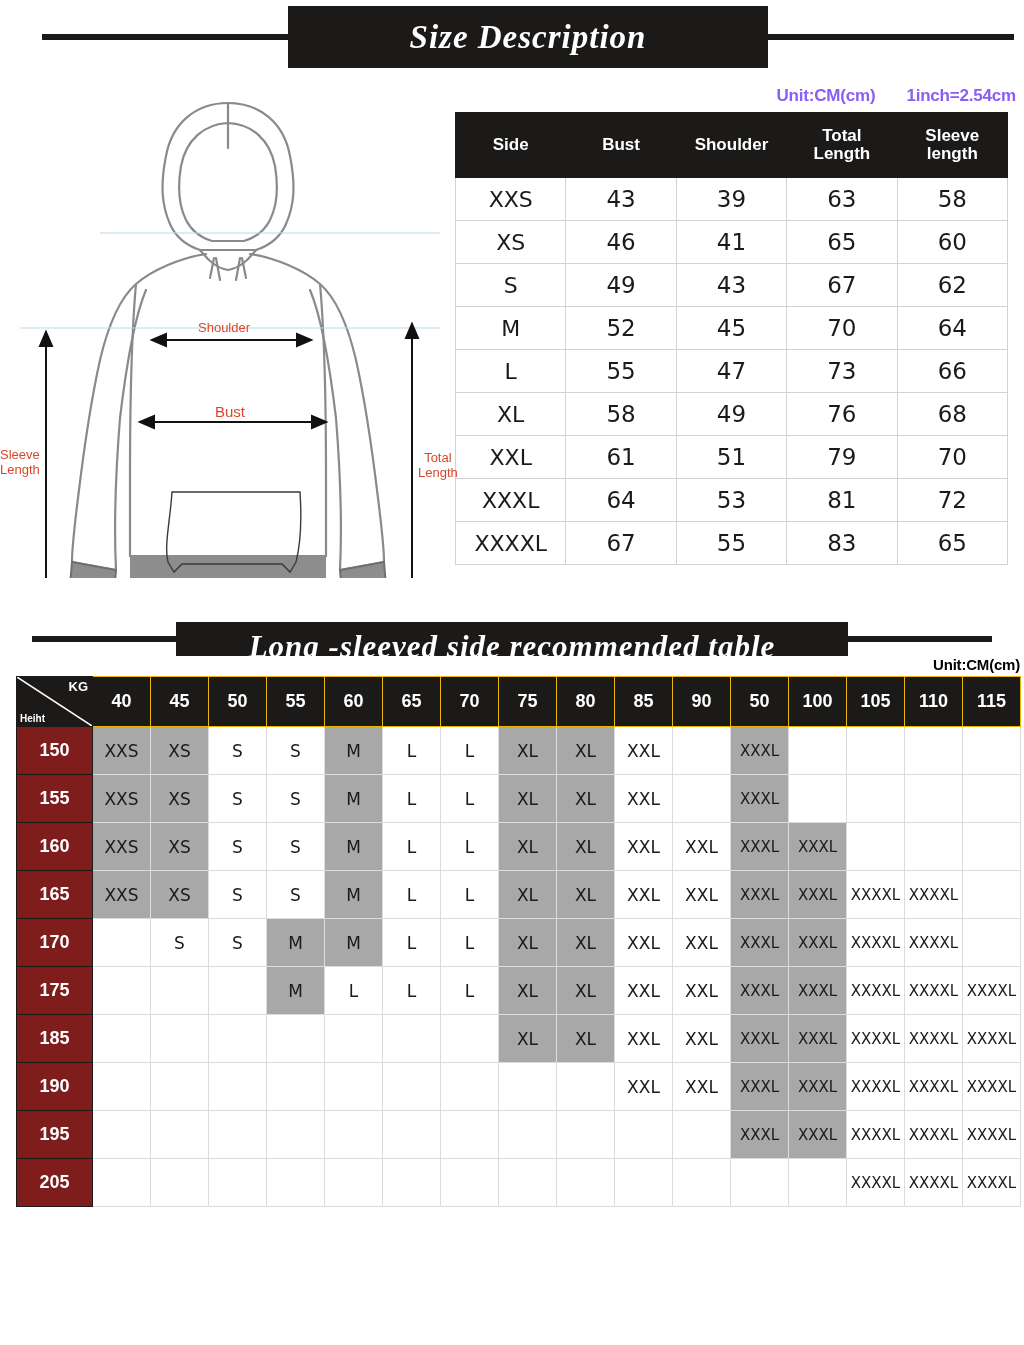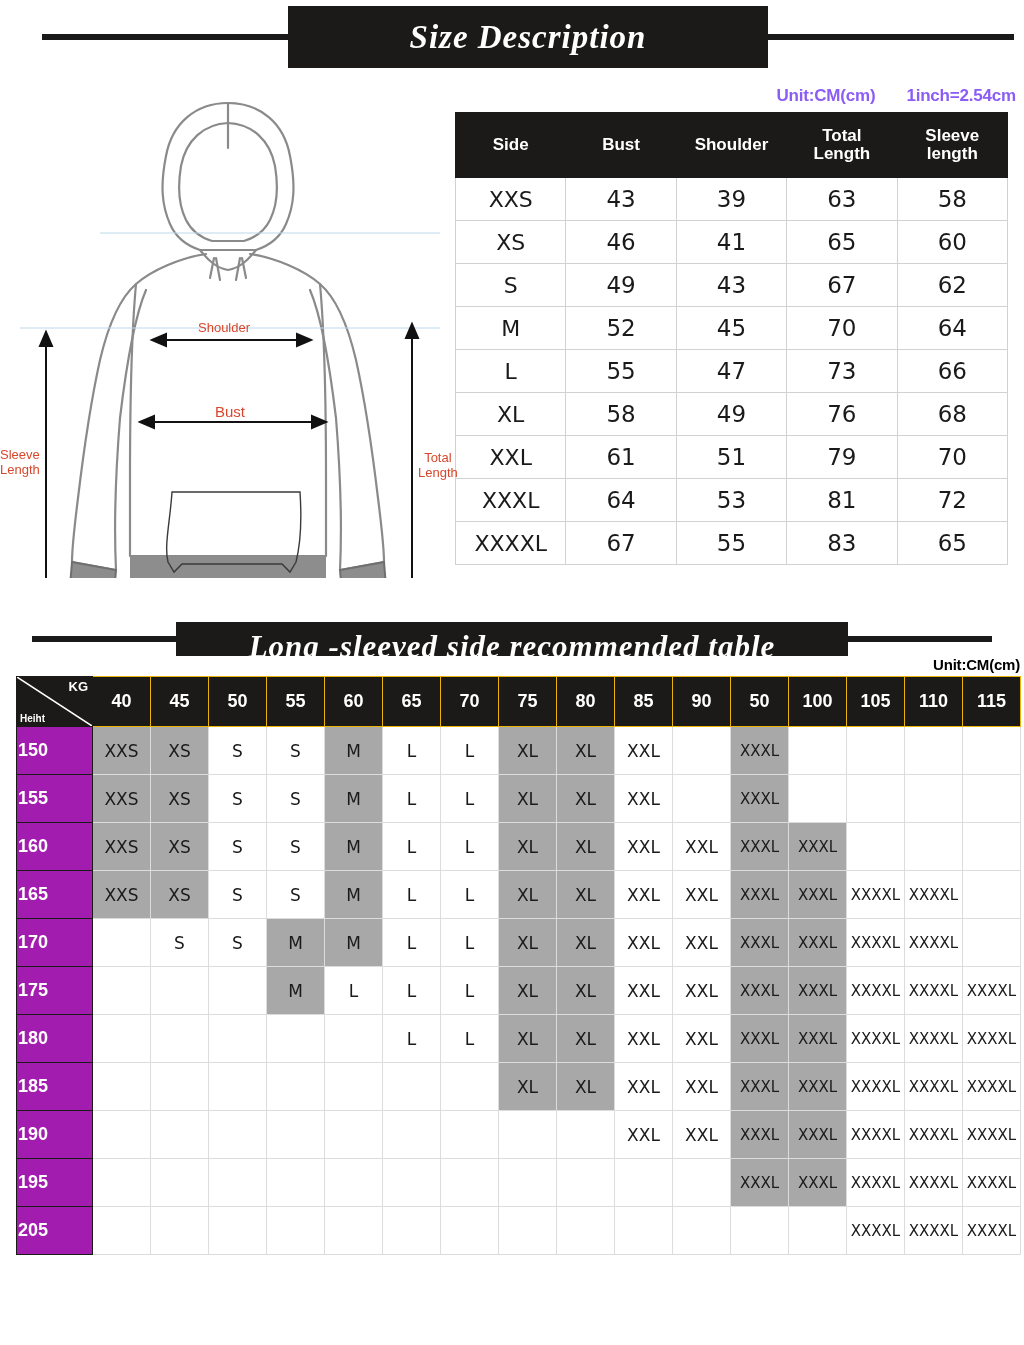--- a/index.html
+++ b/index.html
@@ -170,24 +170,25 @@
   table.rec-table th.wcol {
     background: #1c1a18;
     color: #fff;
     font-size: 18px;
     font-weight: bold;
     height: 50px;
     border: 1px solid #eab308;
     width: 58px;
   }
   table.rec-table td.hcell {
-    background: #a21caf;
+    background: #7f1d1d;
     color: #fff;
     font-size: 18px;
     font-weight: bold;
+    text-align: center;
     border: 1px solid #1c1a18;
     height: 48px;
   }
   table.rec-table td.cell {
     border: 1px solid #dcdcdc;
     text-align: center;
     height: 48px;
     font-size: 17px;
     color: #1a1a1a;
     font-family: "DejaVu Sans", sans-serif;
@@ -549,39 +550,20 @@
             <td class="cell shaded">XL</td>
             <td class="cell">XXL</td>
             <td class="cell">XXL</td>
             <td class="cell shaded big">XXXL</td>
             <td class="cell shaded big">XXXL</td>
             <td class="cell big">XXXXL</td>
             <td class="cell big">XXXXL</td>
             <td class="cell big">XXXXL</td>
           </tr>
           <tr>
-            <td class="hcell">180</td>
-            <td class="cell"></td>
-            <td class="cell"></td>
-            <td class="cell"></td>
-            <td class="cell"></td>
-            <td class="cell"></td>
-            <td class="cell">L</td>
-            <td class="cell">L</td>
-            <td class="cell shaded">XL</td>
-            <td class="cell shaded">XL</td>
-            <td class="cell">XXL</td>
-            <td class="cell">XXL</td>
-            <td class="cell shaded big">XXXL</td>
-            <td class="cell shaded big">XXXL</td>
-            <td class="cell big">XXXXL</td>
-            <td class="cell big">XXXXL</td>
-            <td class="cell big">XXXXL</td>
-          </tr>
-          <tr>
             <td class="hcell">185</td>
             <td class="cell"></td>
             <td class="cell"></td>
             <td class="cell"></td>
             <td class="cell"></td>
             <td class="cell"></td>
             <td class="cell"></td>
             <td class="cell"></td>
             <td class="cell shaded">XL</td>
             <td class="cell shaded">XL</td>

